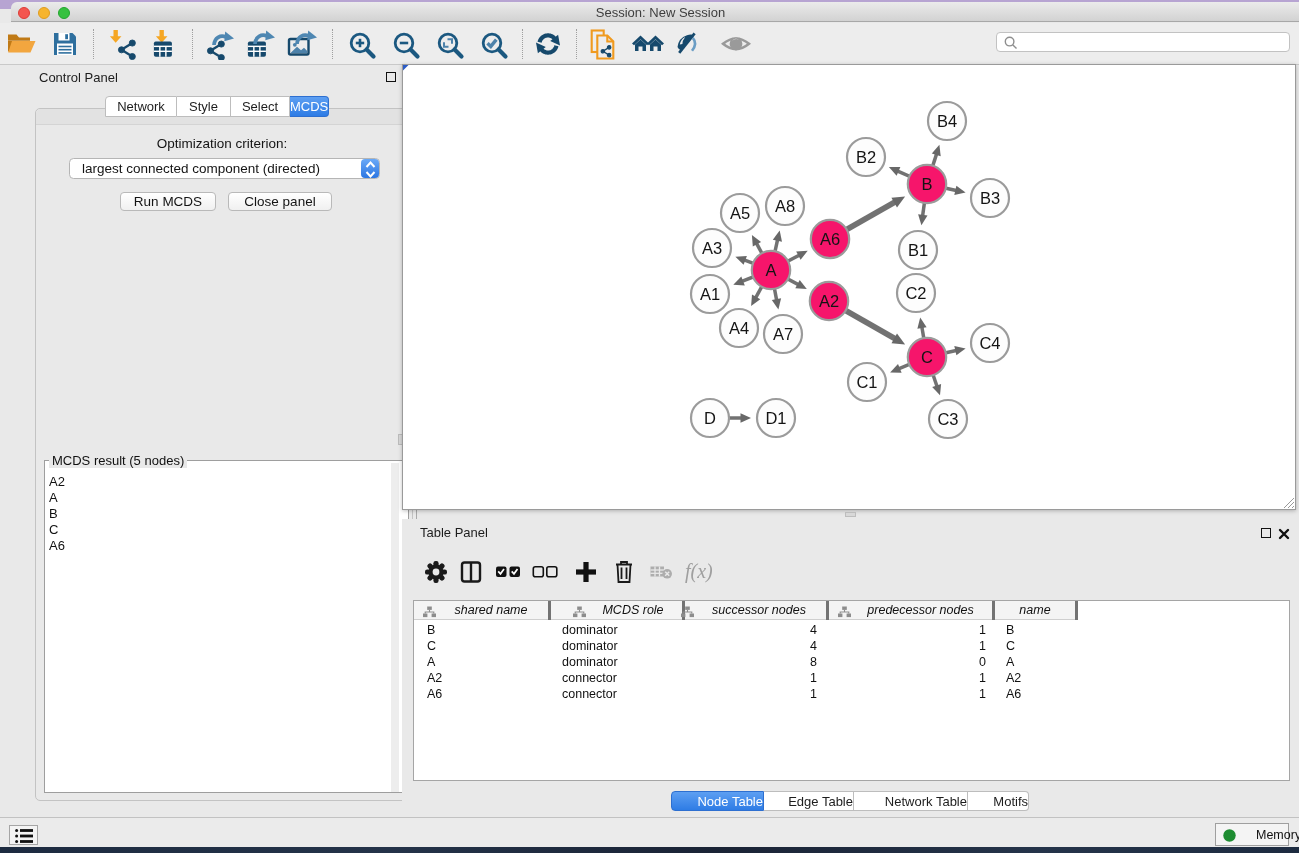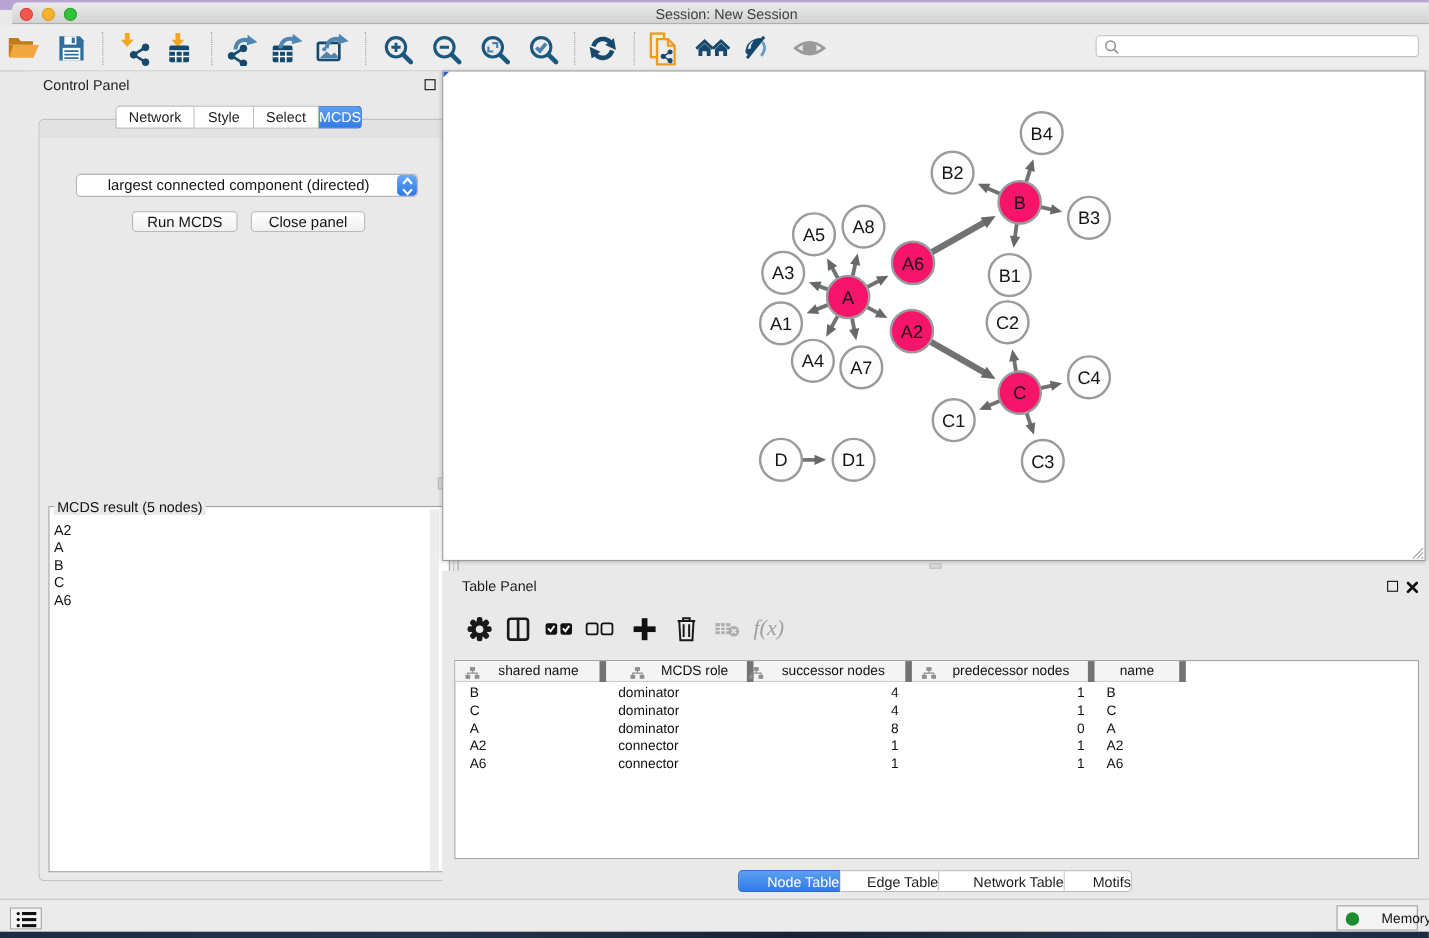--- a/index.html
+++ b/index.html
@@ -47,21 +47,21 @@
 
 #tpanel { position:absolute; left:402px; top:519px; width:897px; height:298px; background:#e9e9e9; }
 #tpanel .hdr { position:absolute; left:18px; top:6px; font-size:13px; color:#1d1d1d; }
 .tpi { position:absolute; top:-14px; }
 #tptools { position:absolute; left:13px; top:53px; height:0; }
 #fx { position:absolute; left:270px; top:-12px; font-family:"Liberation Serif",serif; font-style:italic;
   font-size:20px; color:#9f9f9f; }
 #ttable { position:absolute; left:11px; top:81px; width:877px; height:181px; background:#fff; border:1px solid #a5a5a5; }
 #thead { position:absolute; left:0; top:0; height:19px; background:#f4f4f4; border-bottom:1px solid #cfcfcf;
   font-size:12.5px; color:#111; }
-.hc { position:absolute; top:0; height:19px; line-height:19px; text-align:center; border-right:6px solid #737373; }
+.hc { position:absolute; top:0; height:19px; line-height:19px; text-align:center; border-right:3px solid #737373;font-style:italic; }
 .hc .ic { position:absolute; left:9px; top:3px; }
 .hc.withic { padding-left:20px; }
 .tr { position:absolute; font-size:12.5px; color:#111; height:16px; line-height:16px; }
 .td { position:absolute; }
 .btab { position:absolute; top:272px; height:20px; background:#fff; border:1px solid #bdbdbd;
   font-size:13px; color:#1d1d1d; text-align:right; line-height:19px; }
 
 #status { position:absolute; left:0; top:817px; width:100%; height:30px; background:#ebebeb; border-top:1px solid #c2c2c2; }
 #lbtn { position:absolute; left:9px; top:7px; width:29px; height:20px; border:1px solid #a5a5a5;
   background:#f4f4f4; text-align:center; padding-top:1px; }
@@ -275,21 +275,22 @@
   <svg class="abs" style="left:376px;top:7px" width="12" height="12" viewBox="0 0 13 13">
       <path d="M2 2 L11 11 M11 2 L2 11" stroke="#111" stroke-width="2.6" stroke-linecap="round"></path>
     </svg>
   <div id="tabpane">
       <div class="band"></div>
     </div>
   <div class="tab" style="left:78px;width:72px;border-radius:4px 0 0 0">Network</div>
   <div class="tab" style="left:150px;width:54px;border-left:none">Style</div>
   <div class="tab" style="left:204px;width:59px;border-left:none">Select</div>
   <div class="tab" style="left:263px;width:39px;border-left:none;border-radius:0 4px 4px 0;background:linear-gradient(#5d9ff2,#2e7ce5);color:#fff;border-color:#2d6fd0">MCDS</div>
-  <div id="combo"><span style="padding-left:28px">largest connected component (directed)</span>
+  <div class="abs" style="left:0;top:71px;width:390px;text-align:center;font-size:13.5px;color:#141414">Optimization criterion:</div>
+  <div id="combo"><span style="padding-left:12px">largest connected component (directed)</span>
     <div class="cap"><svg width="19" height="21" viewBox="0 0 19 21">
       <path d="M5.5 8 L9.5 3.5 L13.5 8" fill="none" stroke="#fff" stroke-width="2"></path>
       <path d="M5.5 13 L9.5 17.5 L13.5 13" fill="none" stroke="#fff" stroke-width="2"></path>
         </svg></div>
   </div>
   <div class="btn" style="left:93px;top:127px;width:96px;height:19px;line-height:18px">Run MCDS</div>
   <div class="btn" style="left:201px;top:127px;width:104px;height:19px;line-height:18px">Close panel</div>
   <div id="grp">
     <div class="lbl">MCDS result (5 nodes)</div>
     <div class="items">A2<br>A<br>B<br>C<br>A6</div>

